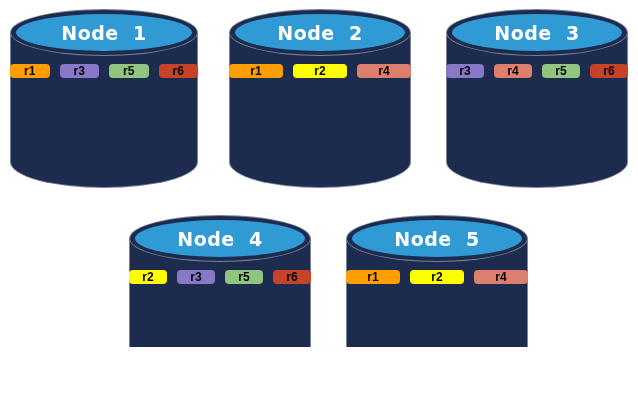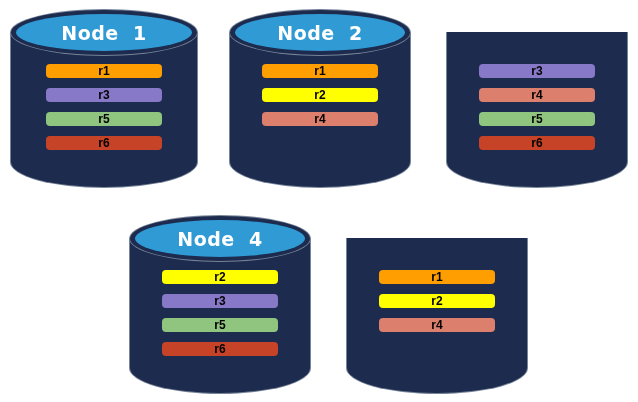--- a/index.html
+++ b/index.html
@@ -4,21 +4,21 @@
 <style>
   html, body {
     margin: 0;
     padding: 0;
     background: #ffffff;
     font-family: "DejaVu Sans", "Liberation Sans", sans-serif;
   }
   .stage {
     position: relative;
     width: 638px;
-    height: 402px;
+    height: 347px;
     background: var(--bg, #ffffff);
     overflow: hidden;
   }
   .node {
     position: absolute;
     width: 182px;
     height: 180px;
   }
   
   .node-pos-1 { left: 10px;  top: 8px;   width: 188px; }
@@ -66,21 +66,21 @@
     font-size: 19px;
     font-weight: bold;
     white-space: pre;
     letter-spacing: 0.5px;
   }
   .bars {
     position: absolute;
     left: 0; right: 0;
     top: 56px;
     display: flex;
-    flex-direction: column;
+    flex-direction: row;
     align-items: center;
     gap: 10px;
     z-index: 2;
   }
   .bar {
     width: 116px;
     height: 14px;
     border-radius: 4px;
     display: flex;
     align-items: center;
@@ -116,20 +116,24 @@
       <div class="node-label">Node  2</div>
     </div>
     <div class="bars">
         <div class="bar" style="background: rgb(255, 158, 0);">r1</div>
         <div class="bar" style="background: rgb(255, 255, 0);">r2</div>
         <div class="bar" style="background: rgb(220, 127, 108);">r4</div>
       </div>
   </div>
     <div class="node node-pos-3">
     <div class="cyl-body"></div>
+    <div class="cyl-top">
+      <div class="cyl-top-inner"></div>
+      <div class="node-label">Node  3</div>
+    </div>
     <div class="bars">
         <div class="bar" style="background: rgb(136, 120, 200);">r3</div>
         <div class="bar" style="background: rgb(220, 127, 108);">r4</div>
         <div class="bar" style="background: rgb(143, 197, 127);">r5</div>
         <div class="bar" style="background: rgb(199, 67, 40);">r6</div>
       </div>
   </div>
     <div class="node node-pos-4">
     <div class="cyl-body"></div>
     <div class="cyl-top">
@@ -138,19 +142,23 @@
     </div>
     <div class="bars">
         <div class="bar" style="background: rgb(255, 255, 0);">r2</div>
         <div class="bar" style="background: rgb(136, 120, 200);">r3</div>
         <div class="bar" style="background: rgb(143, 197, 127);">r5</div>
         <div class="bar" style="background: rgb(199, 67, 40);">r6</div>
       </div>
   </div>
     <div class="node node-pos-5">
     <div class="cyl-body"></div>
+    <div class="cyl-top">
+      <div class="cyl-top-inner"></div>
+      <div class="node-label">Node  5</div>
+    </div>
     <div class="bars">
         <div class="bar" style="background: rgb(255, 158, 0);">r1</div>
         <div class="bar" style="background: rgb(255, 255, 0);">r2</div>
         <div class="bar" style="background: rgb(220, 127, 108);">r4</div>
       </div>
   </div>
   </div>
 
 </body></html>

